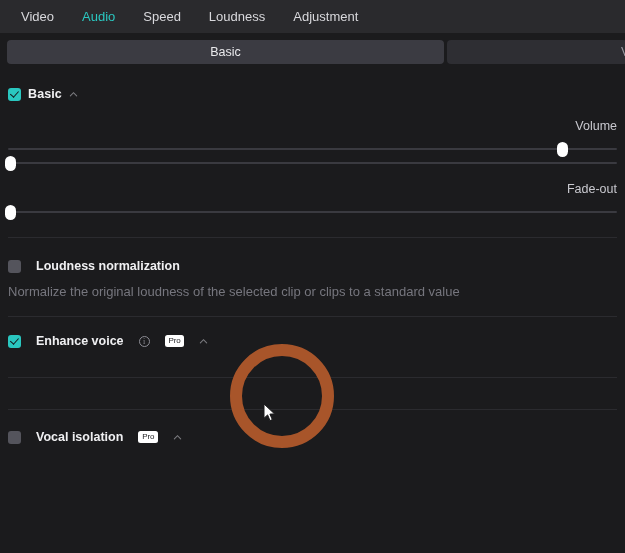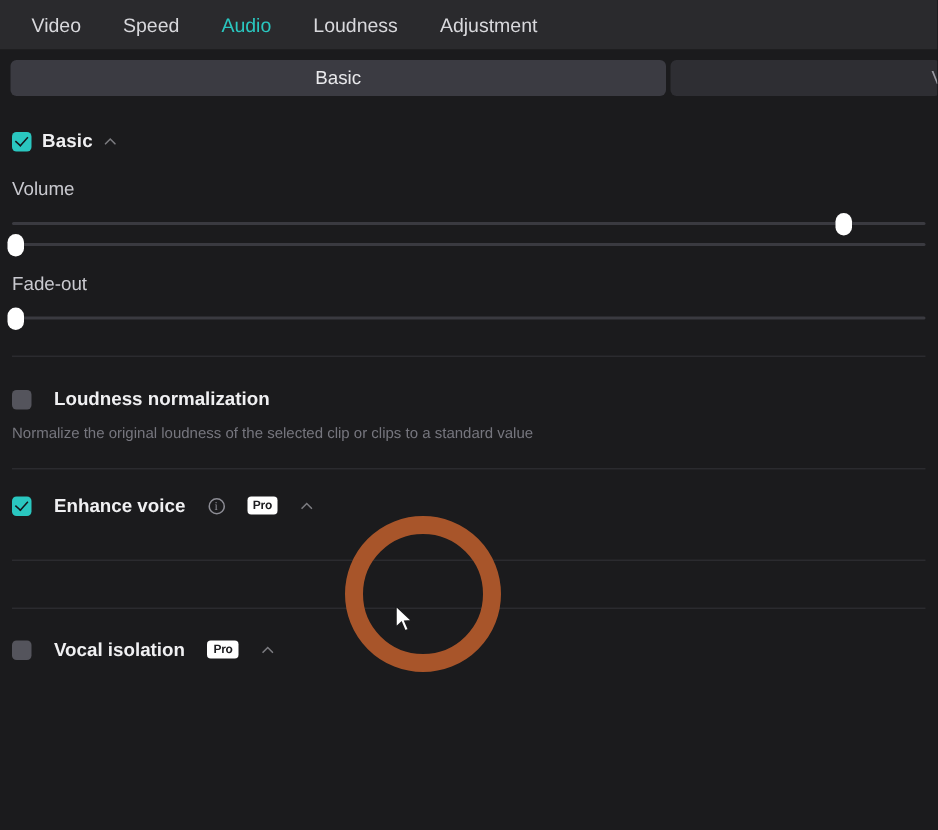--- a/index.html
+++ b/index.html
@@ -136,31 +136,31 @@
     color: #8d8d95;
     flex: none;
     cursor: pointer;
     font-family: "Liberation Serif", serif;
   }
 
   .pro {
     background: #ffffff;
     color: #1d1d20;
     font-size: 8px;
-    font-weight: bold;
+    font-weight: normal;
     line-height: 10px;
     padding: 1px 4px 1px 4px;
     border-radius: 2.5px;
     flex: none;
     letter-spacing: -0.2px;
     cursor: pointer;
   }
 
   
-  .srow { padding: 0 8px; }
+  .srow { padding: 0 8px; text-align: right; }
   .slabel {
     font-size: 12.5px;
     color: #c9c9cf;
     padding-top: 12px;
     padding-bottom: 9px;
   }
 
   .track {
     position: relative;
     height: 14px;
@@ -206,21 +206,21 @@
     padding: 0 8px;
     height: 24px;
     cursor: pointer;
   }
   .toggle-label {
     font-size: 12.5px;
     font-weight: bold;
     color: #f0f0f2;
   }
   .desc {
-    font-size: 10px;
+    font-size: 13px;
     color: #76767e;
     padding: 6px 8px 0 8px;
   }
 
   
   .ring {
     position: absolute;
     border-radius: 50%;
     border: 12px solid #a8552a;
     pointer-events: none;
@@ -228,22 +228,22 @@
   .cursor {
     position: absolute;
     pointer-events: none;
   }
 </style>
 </head>
 <body>
 
 <div class="tabbar">
   <div class="tab">Video</div>
+  <div class="tab active">Audio</div>
   <div class="tab">Speed</div>
-  <div class="tab active">Audio</div>
   <div class="tab">Loudness</div>
   <div class="tab">Adjustment</div>
 </div>
 
 <div class="segbar-wrap">
   <div class="seg first">Basic</div>
   <div class="seg second">V</div>
 </div>
 
 <div class="panel">

